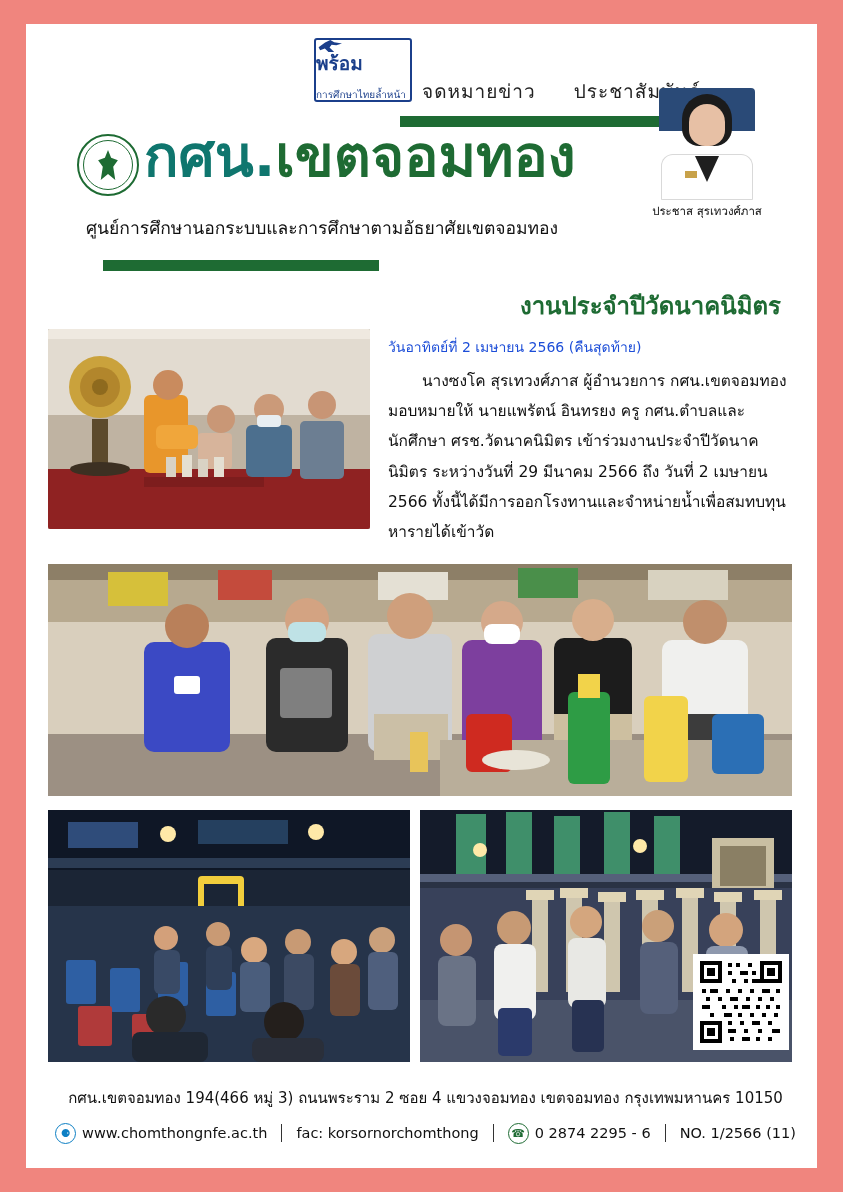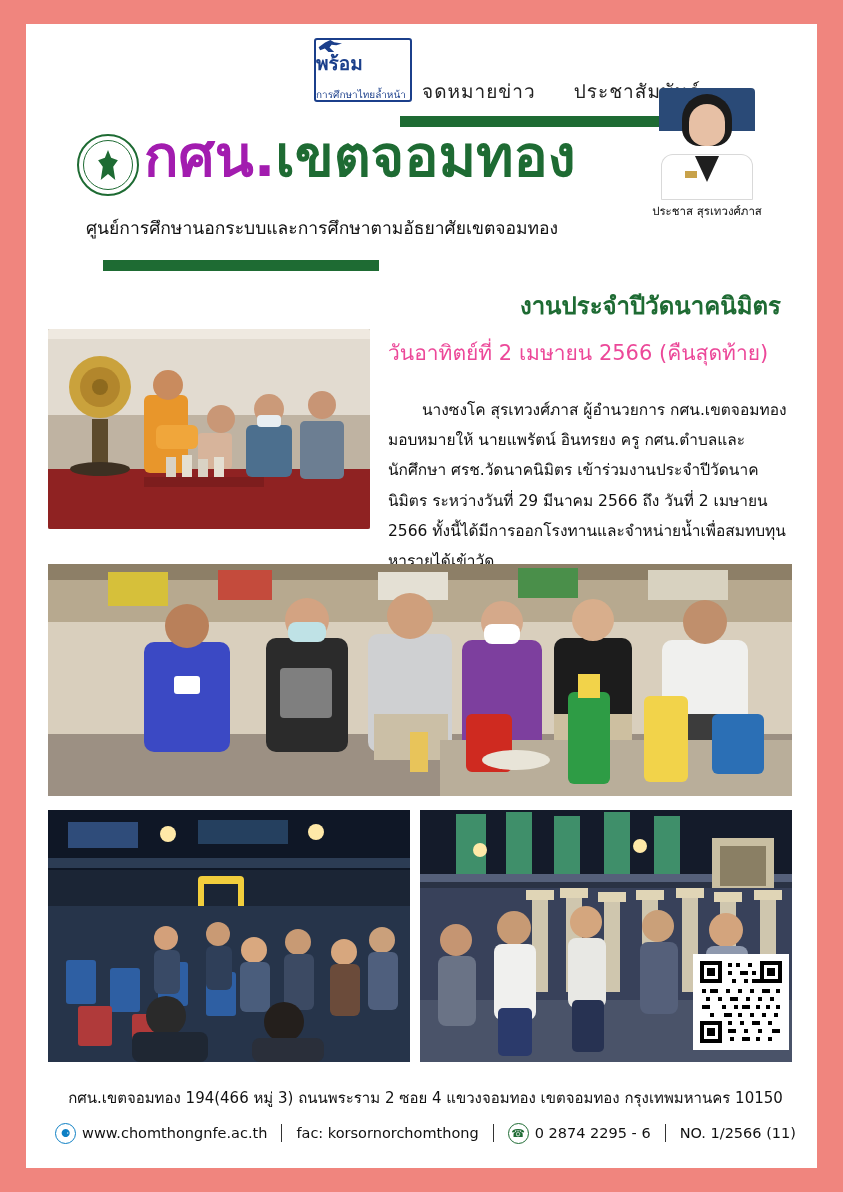--- a/index.html
+++ b/index.html
@@ -51,21 +51,21 @@
     border:1.5px solid #1e6b33;border-radius:50%;
   }
   .seal .seal-core{
     width:26px;height:30px;background:#1e6b33;
     clip-path:polygon(50% 0,62% 26%,88% 34%,70% 56%,78% 100%,50% 80%,22% 100%,30% 56%,12% 34%,38% 26%);
   }
   .org-title{
     position:absolute;left:118px;top:103px;
     font-size:57px;font-weight:bold;line-height:1.05;white-space:nowrap;
   }
-  .org-title .red{color:#a21caf;}
+  .org-title .red{color:#0f766e;}
   .org-title .green{color:#1e6b33;}
   .org-sub{
     position:absolute;left:60px;top:190px;
     font-size:17.5px;color:#111;white-space:nowrap;
   }
   .director{
     position:absolute;right:40px;top:64px;width:140px;text-align:center;
   }
   .director .photo{
     width:96px;height:112px;margin:0 auto;border-radius:4px;
@@ -102,21 +102,21 @@
   }
   
   .photo-1{
     position:absolute;left:22px;top:305px;width:322px;height:200px;border-radius:2px;overflow:hidden;
     background:#6e6457;
   }
   .article{
     position:absolute;left:362px;top:312px;width:404px;
   }
   .article .lead{
-    font-size:21px;color:#ec4899;margin-bottom:26px;
+    font-size:14px;color:#1d4ed8;margin-bottom:8px;
   }
   .article p{
     font-size:15.5px;color:#111;line-height:1.95;margin:0 0 14px 0;text-align:left;
   }
   .article .indent{text-indent:34px;}
   .article .place{color:#111;}
   .photo-2{
     position:absolute;left:22px;top:540px;width:744px;height:232px;overflow:hidden;background:#8a7a63;
   }
   .photo-3{

